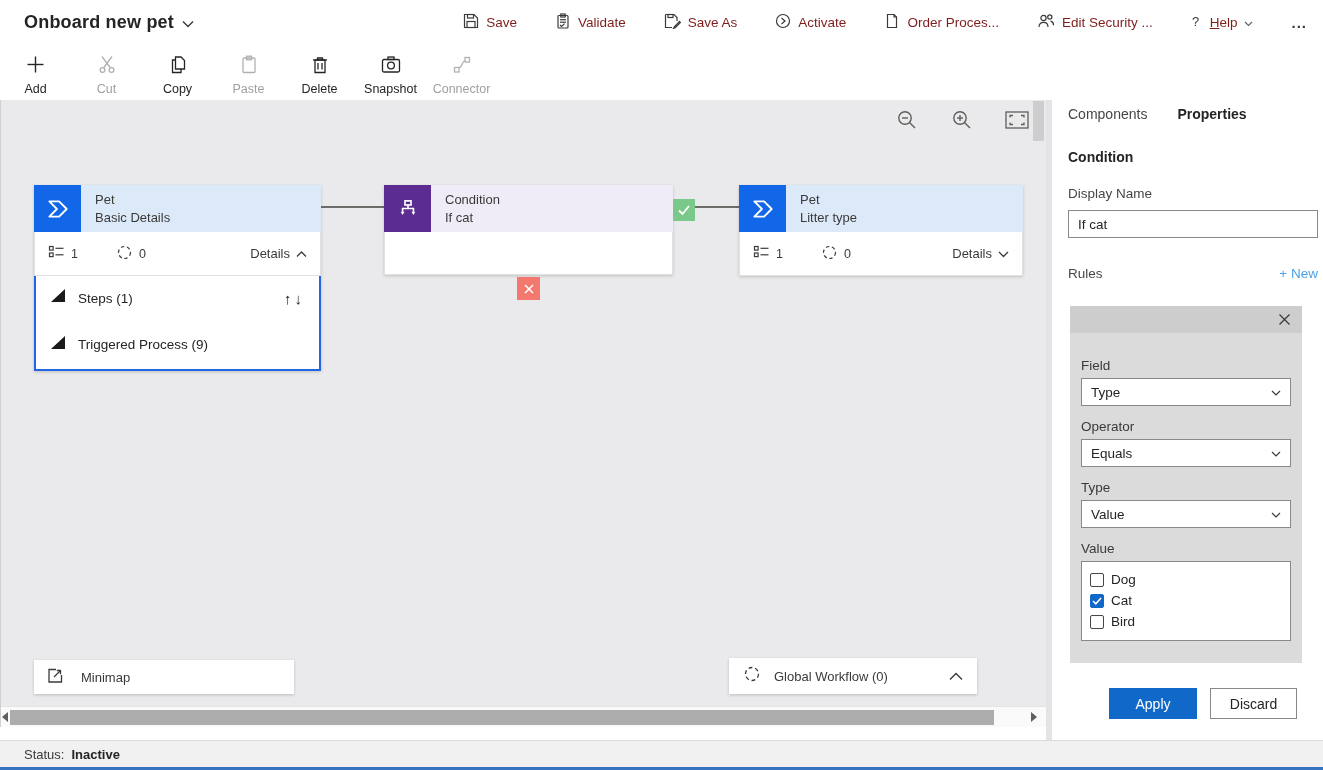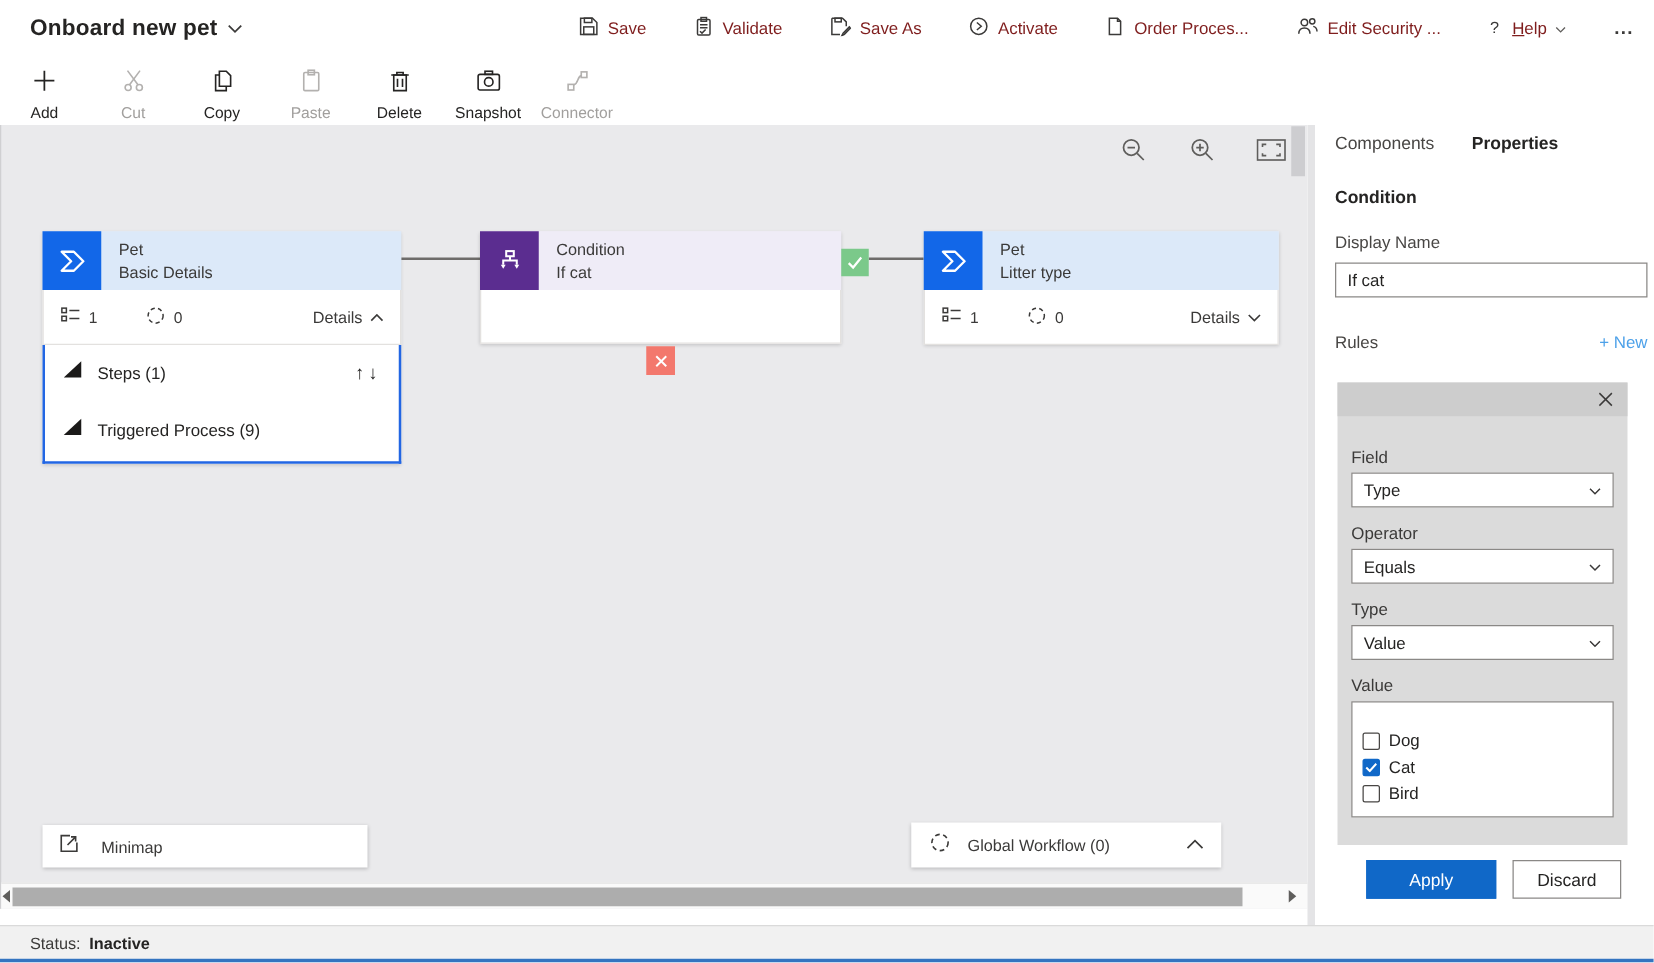--- a/index.html
+++ b/index.html
@@ -103,32 +103,32 @@
 
   .rule-card { position:absolute; left:18px; top:206px; width:232px; background:#dbdbdb; padding-bottom:22px; }
   .rc-head { height:27px; background:#cdcdcd; display:flex; align-items:center; justify-content:flex-end; padding-right:8px; }
   .rc-close { cursor:pointer; display:flex; padding:3px; }
   .rc-body { padding:0 11px; }
   .rc-label { font-size:13.5px; color:#3b3a39; margin-top:13px; margin-bottom:5px; }
   .rc-label.first { margin-top:25px; }
   .dropdown { height:28px; background:#fff; border:1px solid #8a8886; display:flex; align-items:center;
     padding:0 9px; font-size:13.5px; color:#252423; cursor:pointer; }
   .dropdown .chev { margin-left:auto; }
-  .listbox { background:#fff; border:1px solid #8a8886; padding:20px 8px 8px; }
+  .listbox { background:#fff; border:1px solid #8a8886; padding:7px 8px 8px; }
   .lb-row { display:flex; align-items:center; gap:7px; height:21px; cursor:pointer; }
   .lb-row .olbl { font-size:13.5px; color:#252423; }
   .cb { width:14px; height:14px; border:1px solid #484644; border-radius:2px; background:#fff;
     display:flex; align-items:center; justify-content:center; }
   .cb svg { display:none; }
   .cb.checked { background:#1068c8; border-color:#1068c8; }
   .cb.checked svg { display:block; }
 
   .btn-row { position:absolute; right:26px; top:588px; display:flex; gap:13px; }
   .btn { height:31px; font-size:14px; display:flex; align-items:center; justify-content:center; cursor:pointer; }
-  .btn.primary { width:104px; background:#1068c8; color:#fff; border:1px solid #1068c8; }
+  .btn.primary { width:88px; background:#1068c8; color:#fff; border:1px solid #1068c8; }
   .btn.secondary { width:87px; background:#fff; color:#252423; border:1px solid #8a8886; }
 
   
   .statusbar { position:absolute; left:0; top:740px; width:1323px; height:27px; background:#f1f1f1;
     border-top:1px solid #dadada; display:flex; align-items:center; padding-left:24px; font-size:13px; }
   .statusbar .k { color:#3b3a39; }
   .statusbar .v { font-weight:700; color:#252423; margin-left:7px; }
   .bottom-strip { position:absolute; left:0; top:767px; width:1323px; height:3px; background:#3474c0; }
 </style>
 </head>

